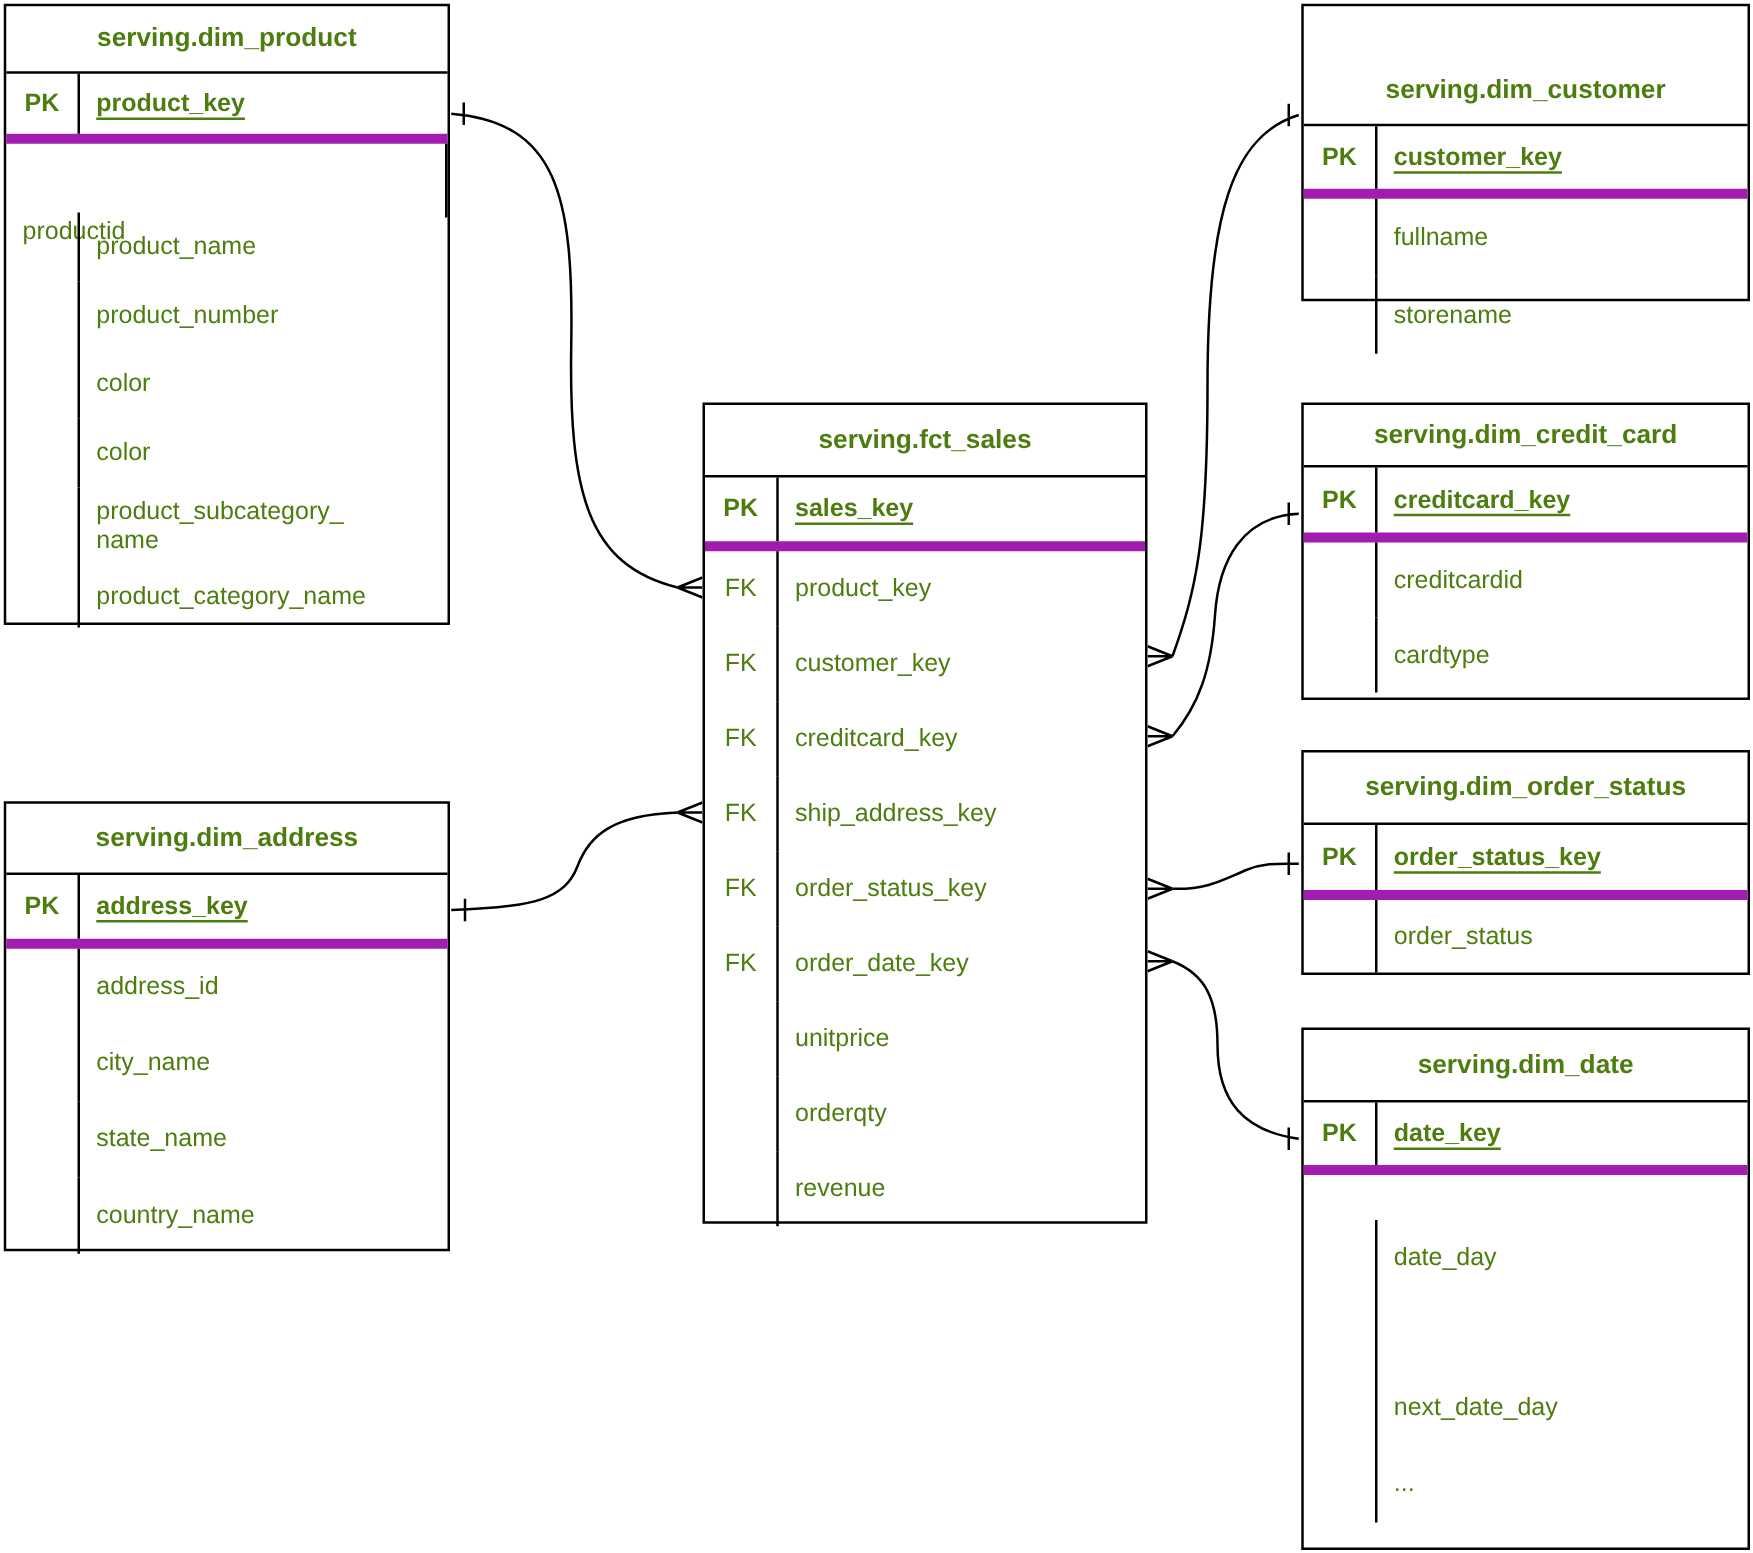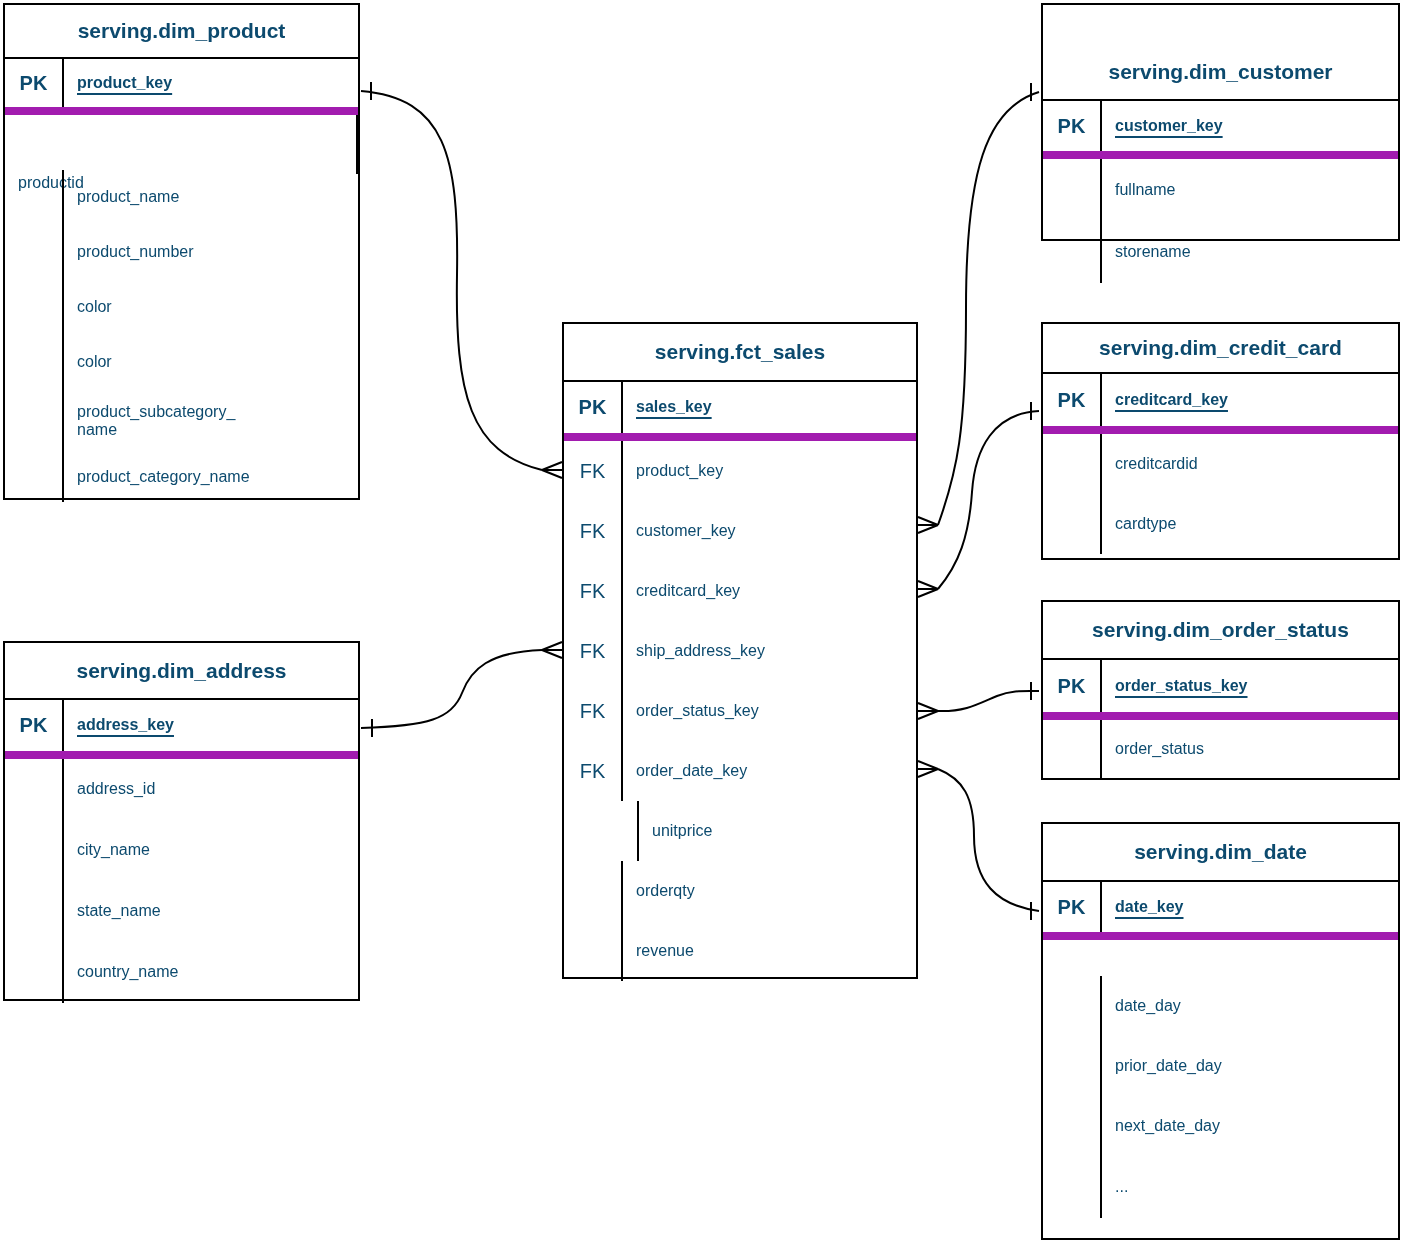--- a/index.html
+++ b/index.html
@@ -1,21 +1,21 @@
 <!DOCTYPE html>
 <html><head>
 <meta charset="utf-8">
 <style>
   html,body{margin:0;padding:0;background:#ffffff;}
   .canvas{
     position:relative;
     width:1402px;height:1242px;
     background:#ffffff;
     font-family:"Liberation Sans", sans-serif;
-    color:#0c4a6e;
+    color:#4d7c0f;
     overflow:hidden;
   }
   .wires{position:absolute;left:0;top:0;width:1402px;height:1242px;pointer-events:none;}
   .entity{
     position:absolute;
     display:flex;flex-direction:column;
     border:2px solid #000;
     background:#fff;
     box-sizing:border-box;
   }
@@ -31,21 +31,21 @@
     flex:0 0 59px;
     border-right:2px solid #000;
     display:flex;align-items:center;justify-content:center;
     font-size:20px;
     box-sizing:border-box;
   }
   .fcell{
     flex:1;
     display:flex;align-items:center;
     padding-left:13px;padding-right:4px;
-    font-size:16px;line-height:1.15;
+    font-size:20px;line-height:1.15;
     white-space:pre-line;
     box-sizing:border-box;
   }
   .pkrow{border-bottom:8px solid #a21caf;}
   .pkrow .kcell{font-weight:bold;}
   .pkrow .fcell{
     font-weight:bold;
     text-decoration:underline;
     text-decoration-thickness:2px;
     text-underline-offset:5px;
@@ -165,21 +165,21 @@
       <div class="fcell">ship_address_key</div>
     </div>
     <div class="row" style="height:60px;">
       <div class="kcell">FK</div>
       <div class="fcell">order_status_key</div>
     </div>
     <div class="row" style="height:60px;">
       <div class="kcell">FK</div>
       <div class="fcell">order_date_key</div>
     </div>
-    <div class="row" style="height:60px;padding-left:16px;">
+    <div class="row" style="height:60px;">
       <div class="kcell"></div>
       <div class="fcell">unitprice</div>
     </div>
     <div class="row" style="height:60px;">
       <div class="kcell"></div>
       <div class="fcell">orderqty</div>
     </div>
     <div class="row" style="height:60px;">
       <div class="kcell"></div>
       <div class="fcell">revenue</div>
@@ -219,21 +219,20 @@
     <div class="row pkrow" style="height:58px;">
       <div class="kcell">PK</div>
       <div class="fcell">date_key</div>
     </div>
     <div class="row" style="height:60px;margin-top:36px;">
       <div class="kcell"></div>
       <div class="fcell">date_day</div>
     </div>
     <div class="row" style="height:60px;">
       <div class="kcell"></div>
-      <div class="fcell">prior_date_day</div>
     </div>
     <div class="row" style="height:60px;">
       <div class="kcell"></div>
       <div class="fcell">next_date_day</div>
     </div>
     <div class="row" style="height:62px;">
       <div class="kcell"></div>
       <div class="fcell">...</div>
     </div>
   </div>

